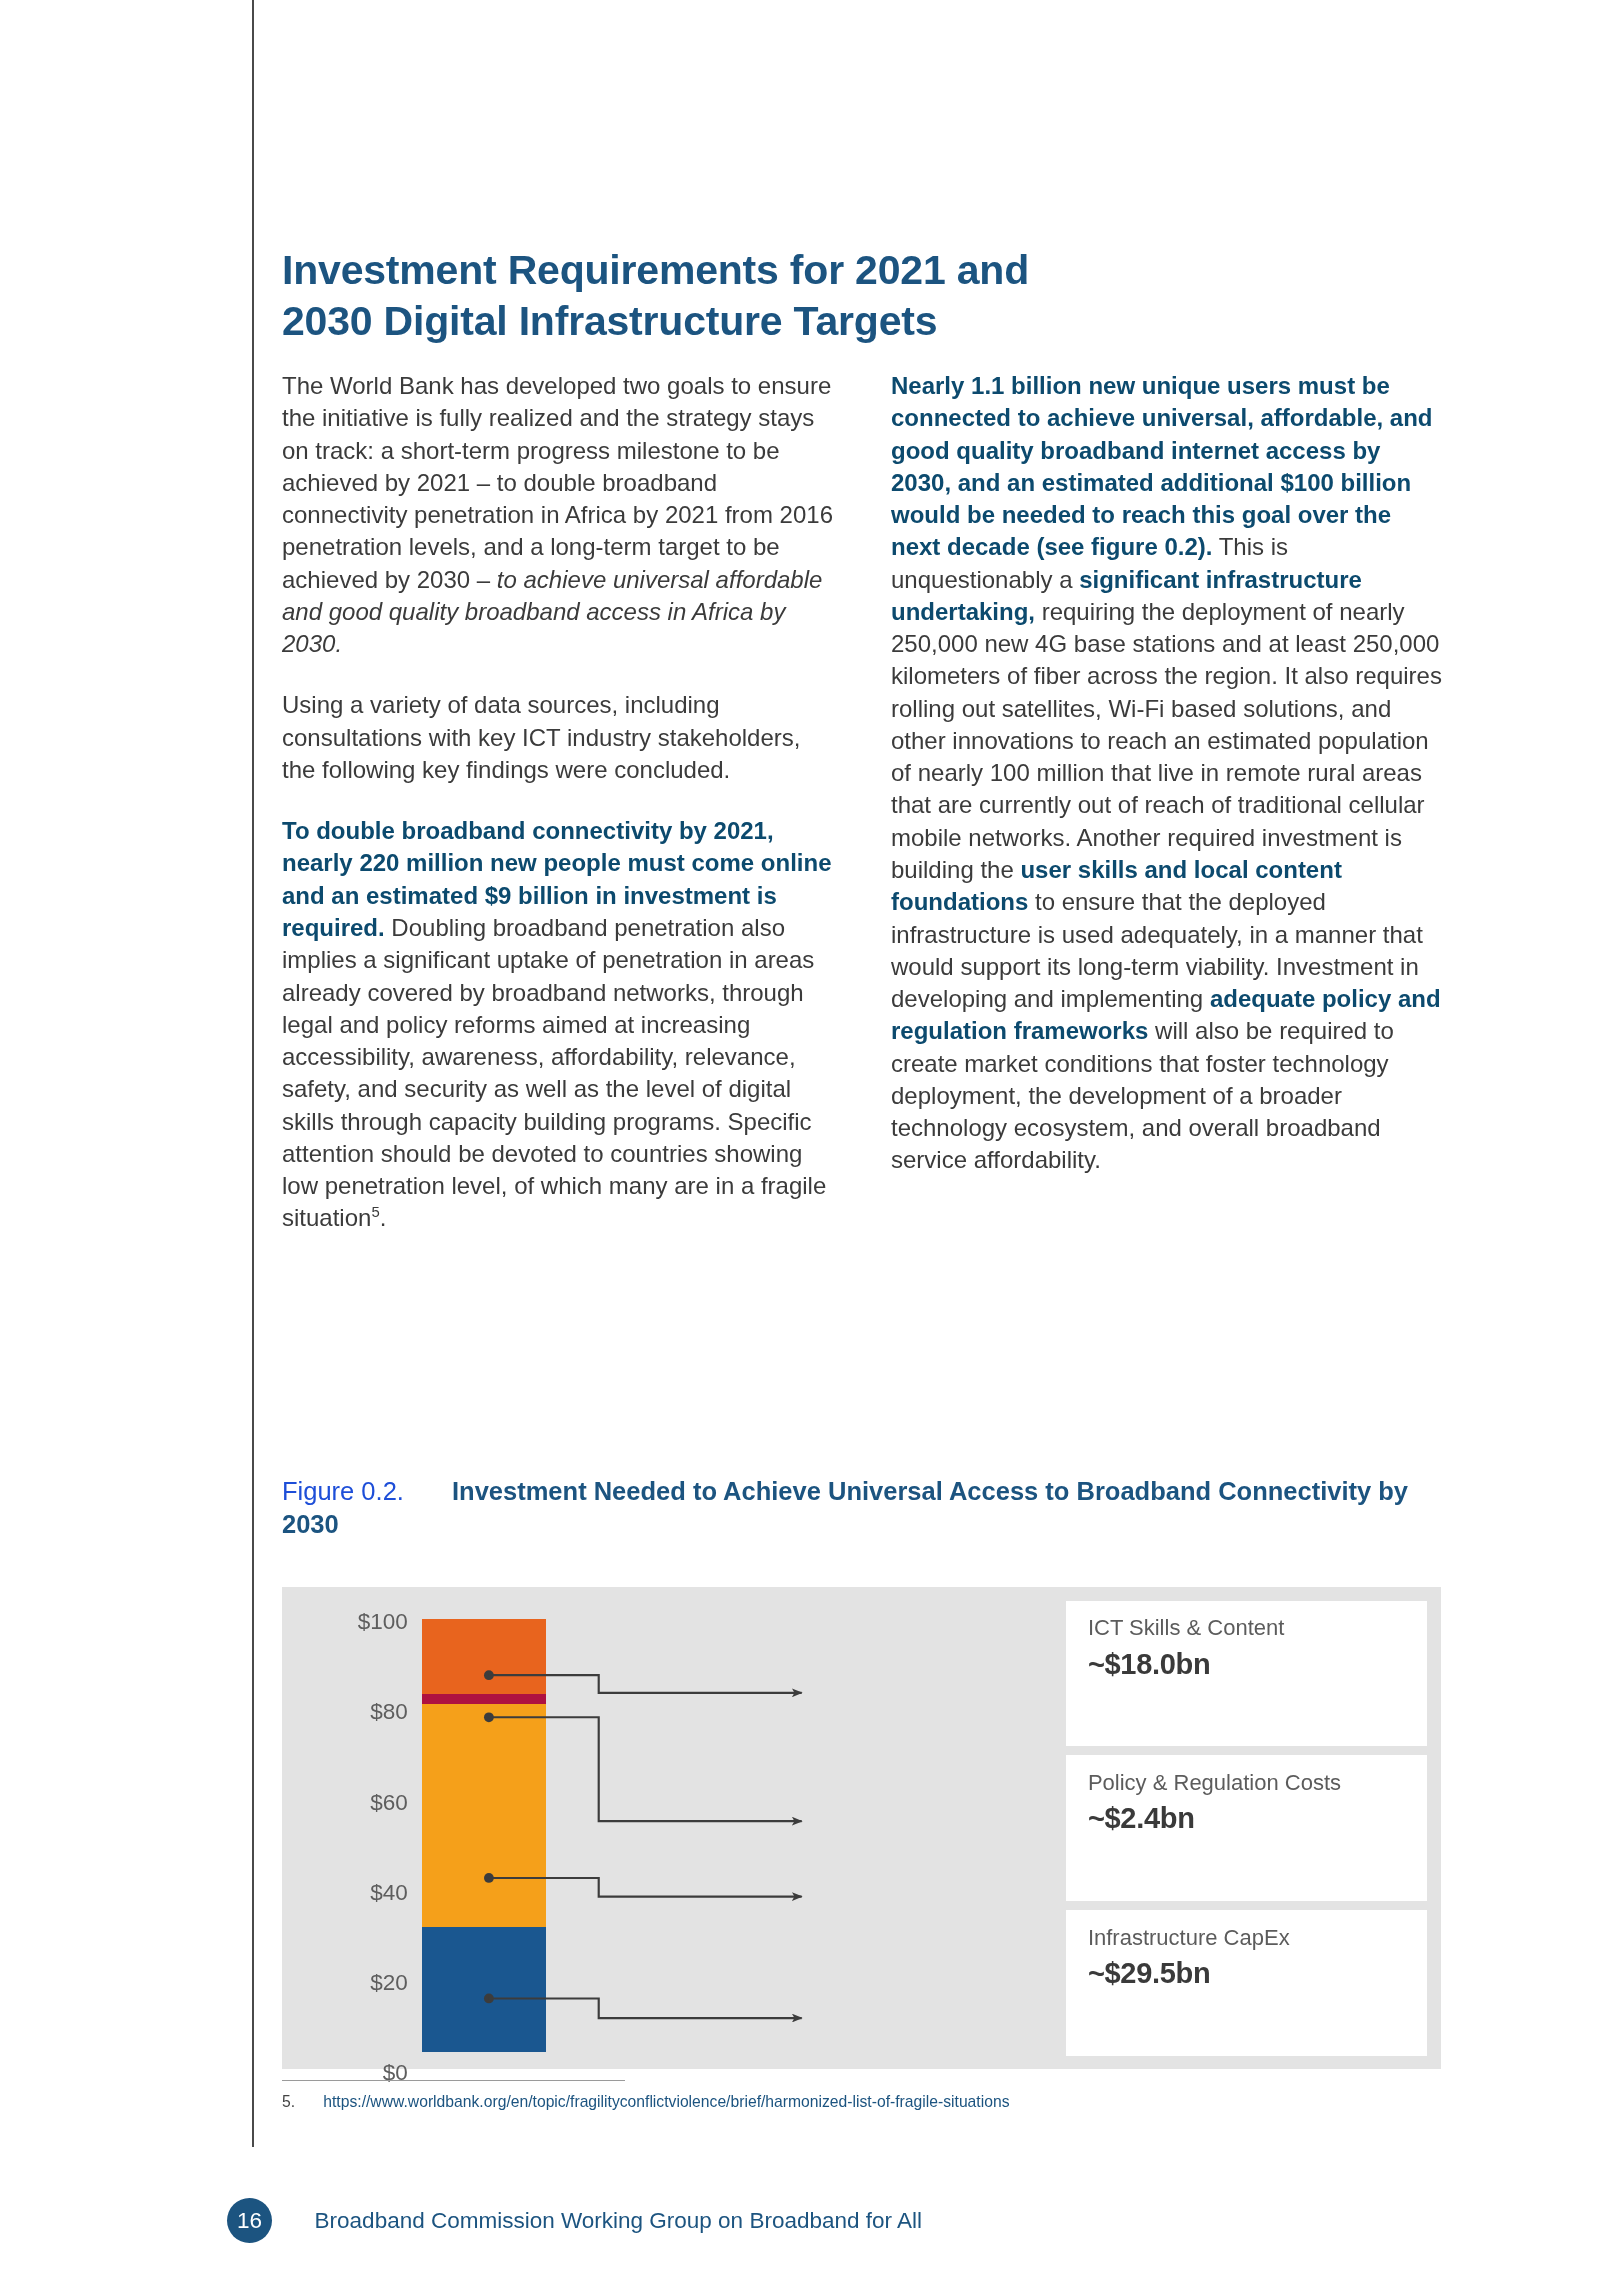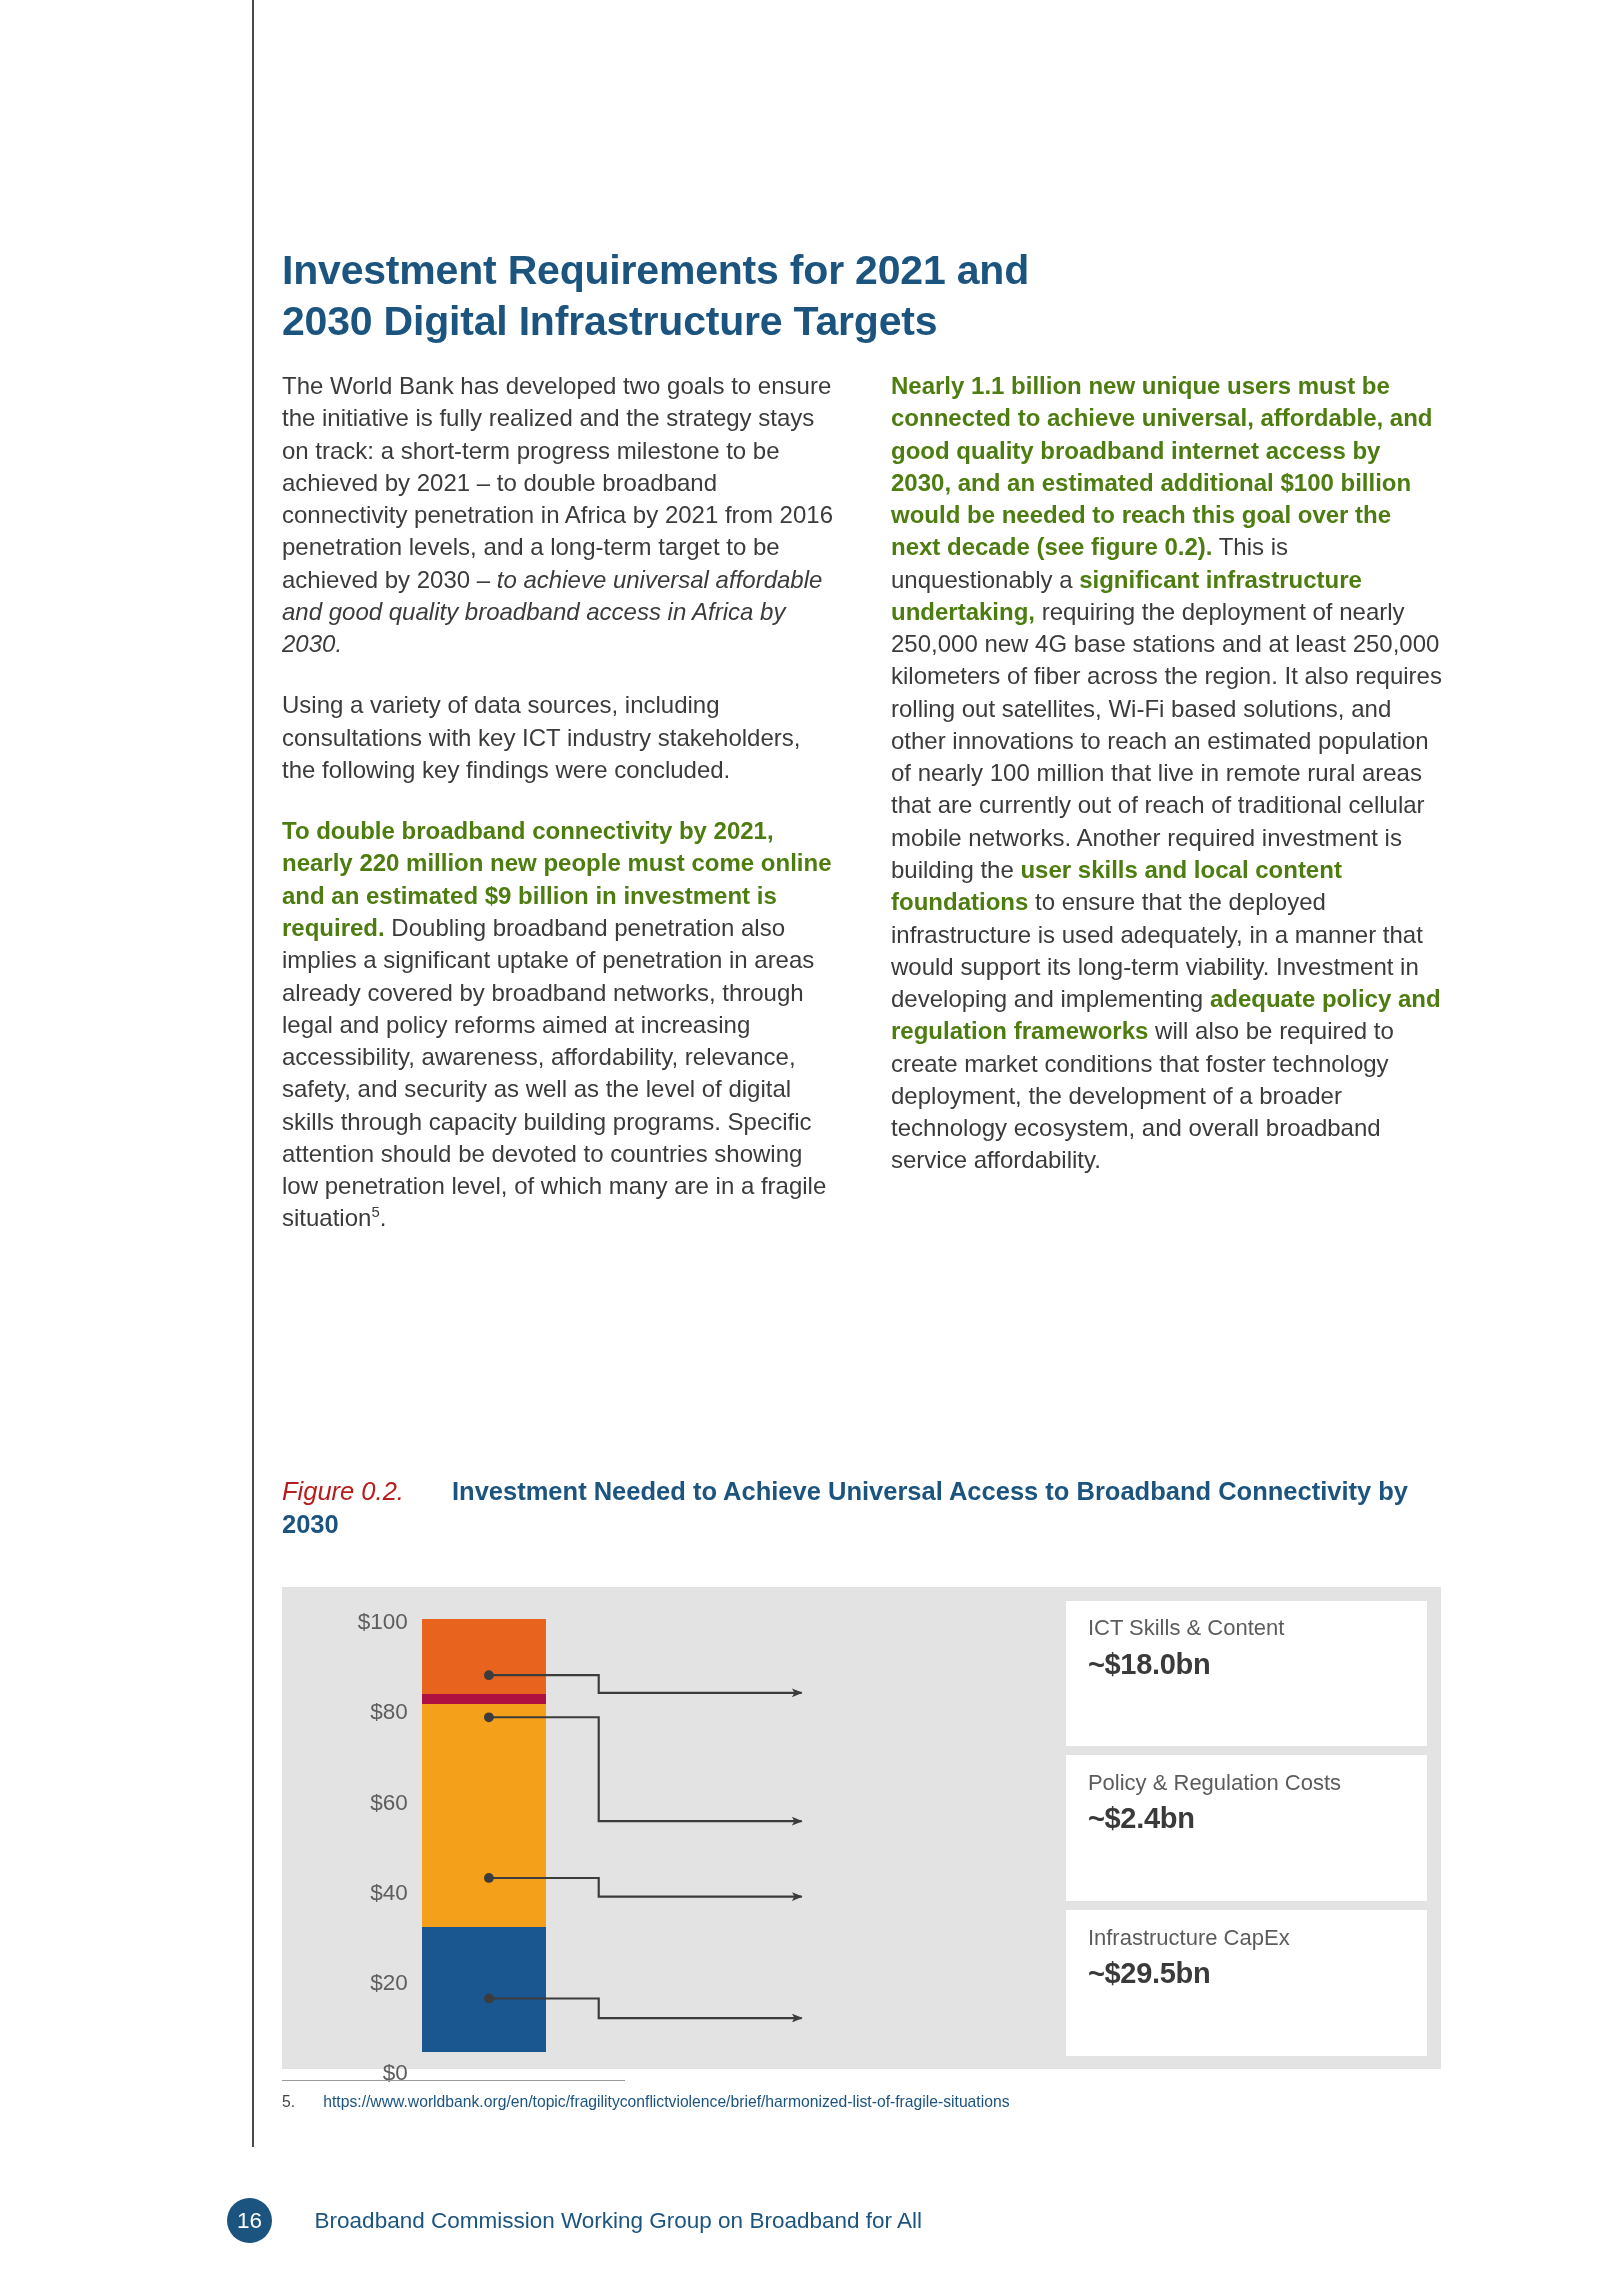--- a/index.html
+++ b/index.html
@@ -34,30 +34,30 @@
     display:flex;gap:55px;
   }
   .col{width:554px;}
   .col p{
     margin:0 0 29px 0;
     font-size:24px;
     line-height:1.345;
     color:#3b3b3b;
   }
   .col p:last-child{margin-bottom:0;}
-  .col b{font-weight:bold;color:#4d7c0f;}
+  .col b{font-weight:bold;color:#0c4a6e;}
   .col i{font-style:italic;}
   sup{font-size:0.62em;vertical-align:super;line-height:0;}
 
   
   .fig-caption{
     position:absolute;left:282px;top:1475px;width:1166px;
     font-size:25.5px;line-height:1.3;
   }
-  .fig-caption .fignum{color:#b91c1c;font-weight:normal;font-style:italic;}
+  .fig-caption .fignum{color:#1d4ed8;font-weight:normal;}
   .fig-caption .figtitle{color:#1c5480;font-weight:bold;margin-left:41px;}
 
   
   .chart-panel{
     position:absolute;left:282px;top:1587px;
     width:1159px;height:482px;
     background:#e3e3e3;
   }
   .y-axis{
     position:absolute;left:9.8px;top:0;width:118px;height:100%;

